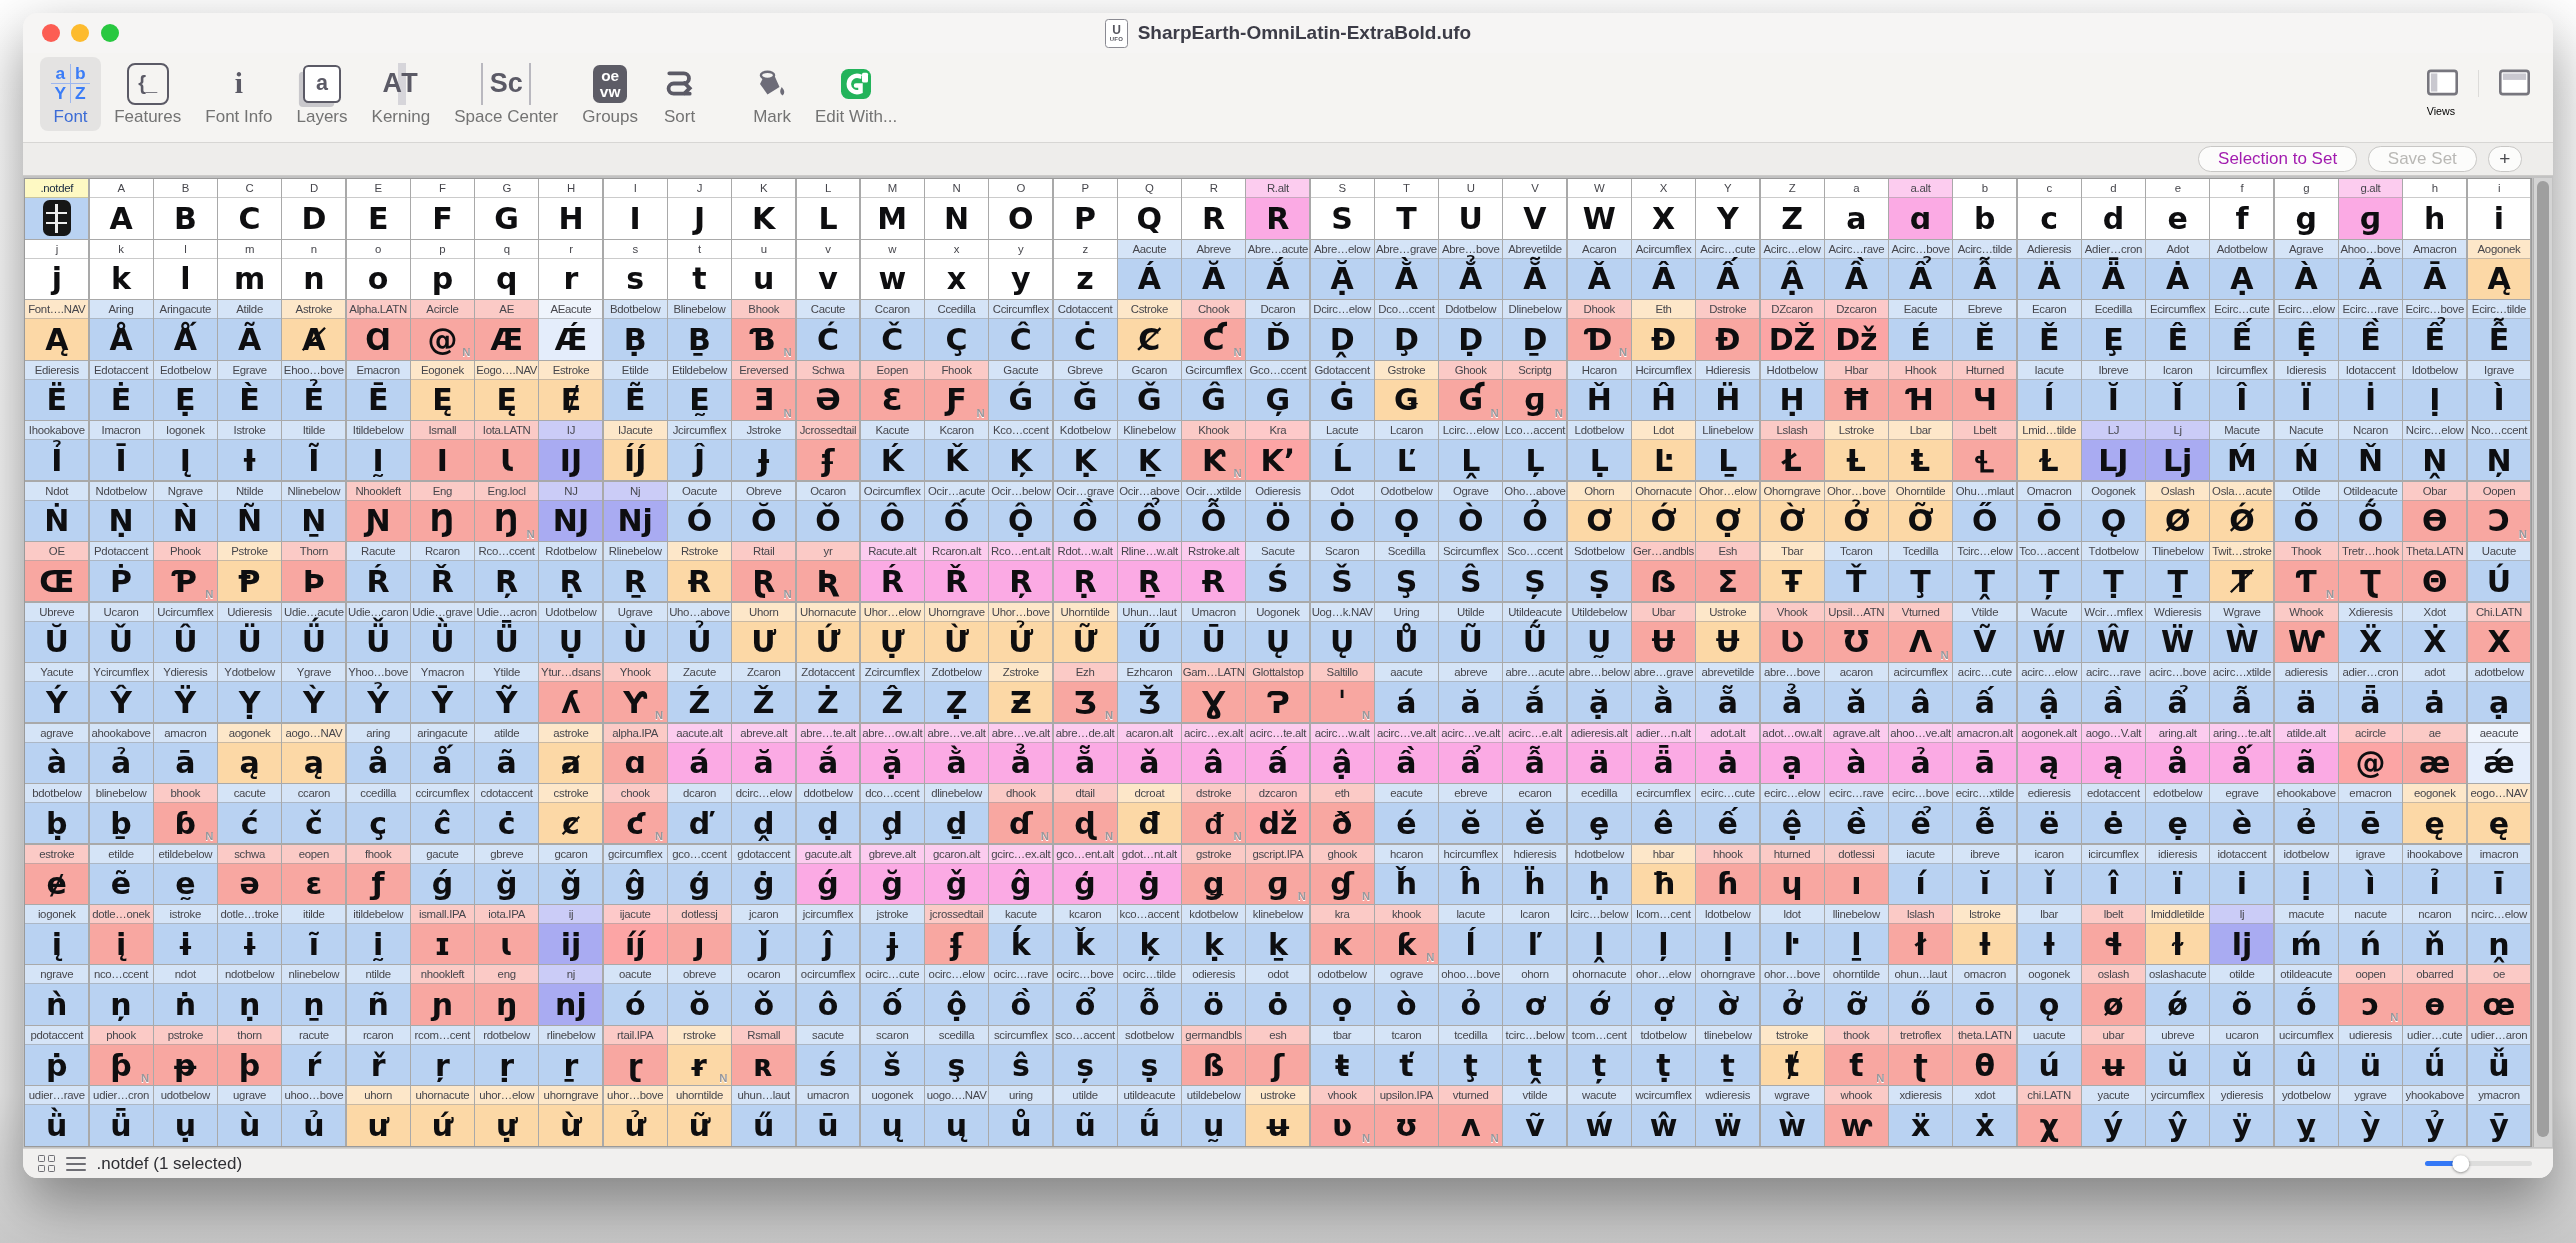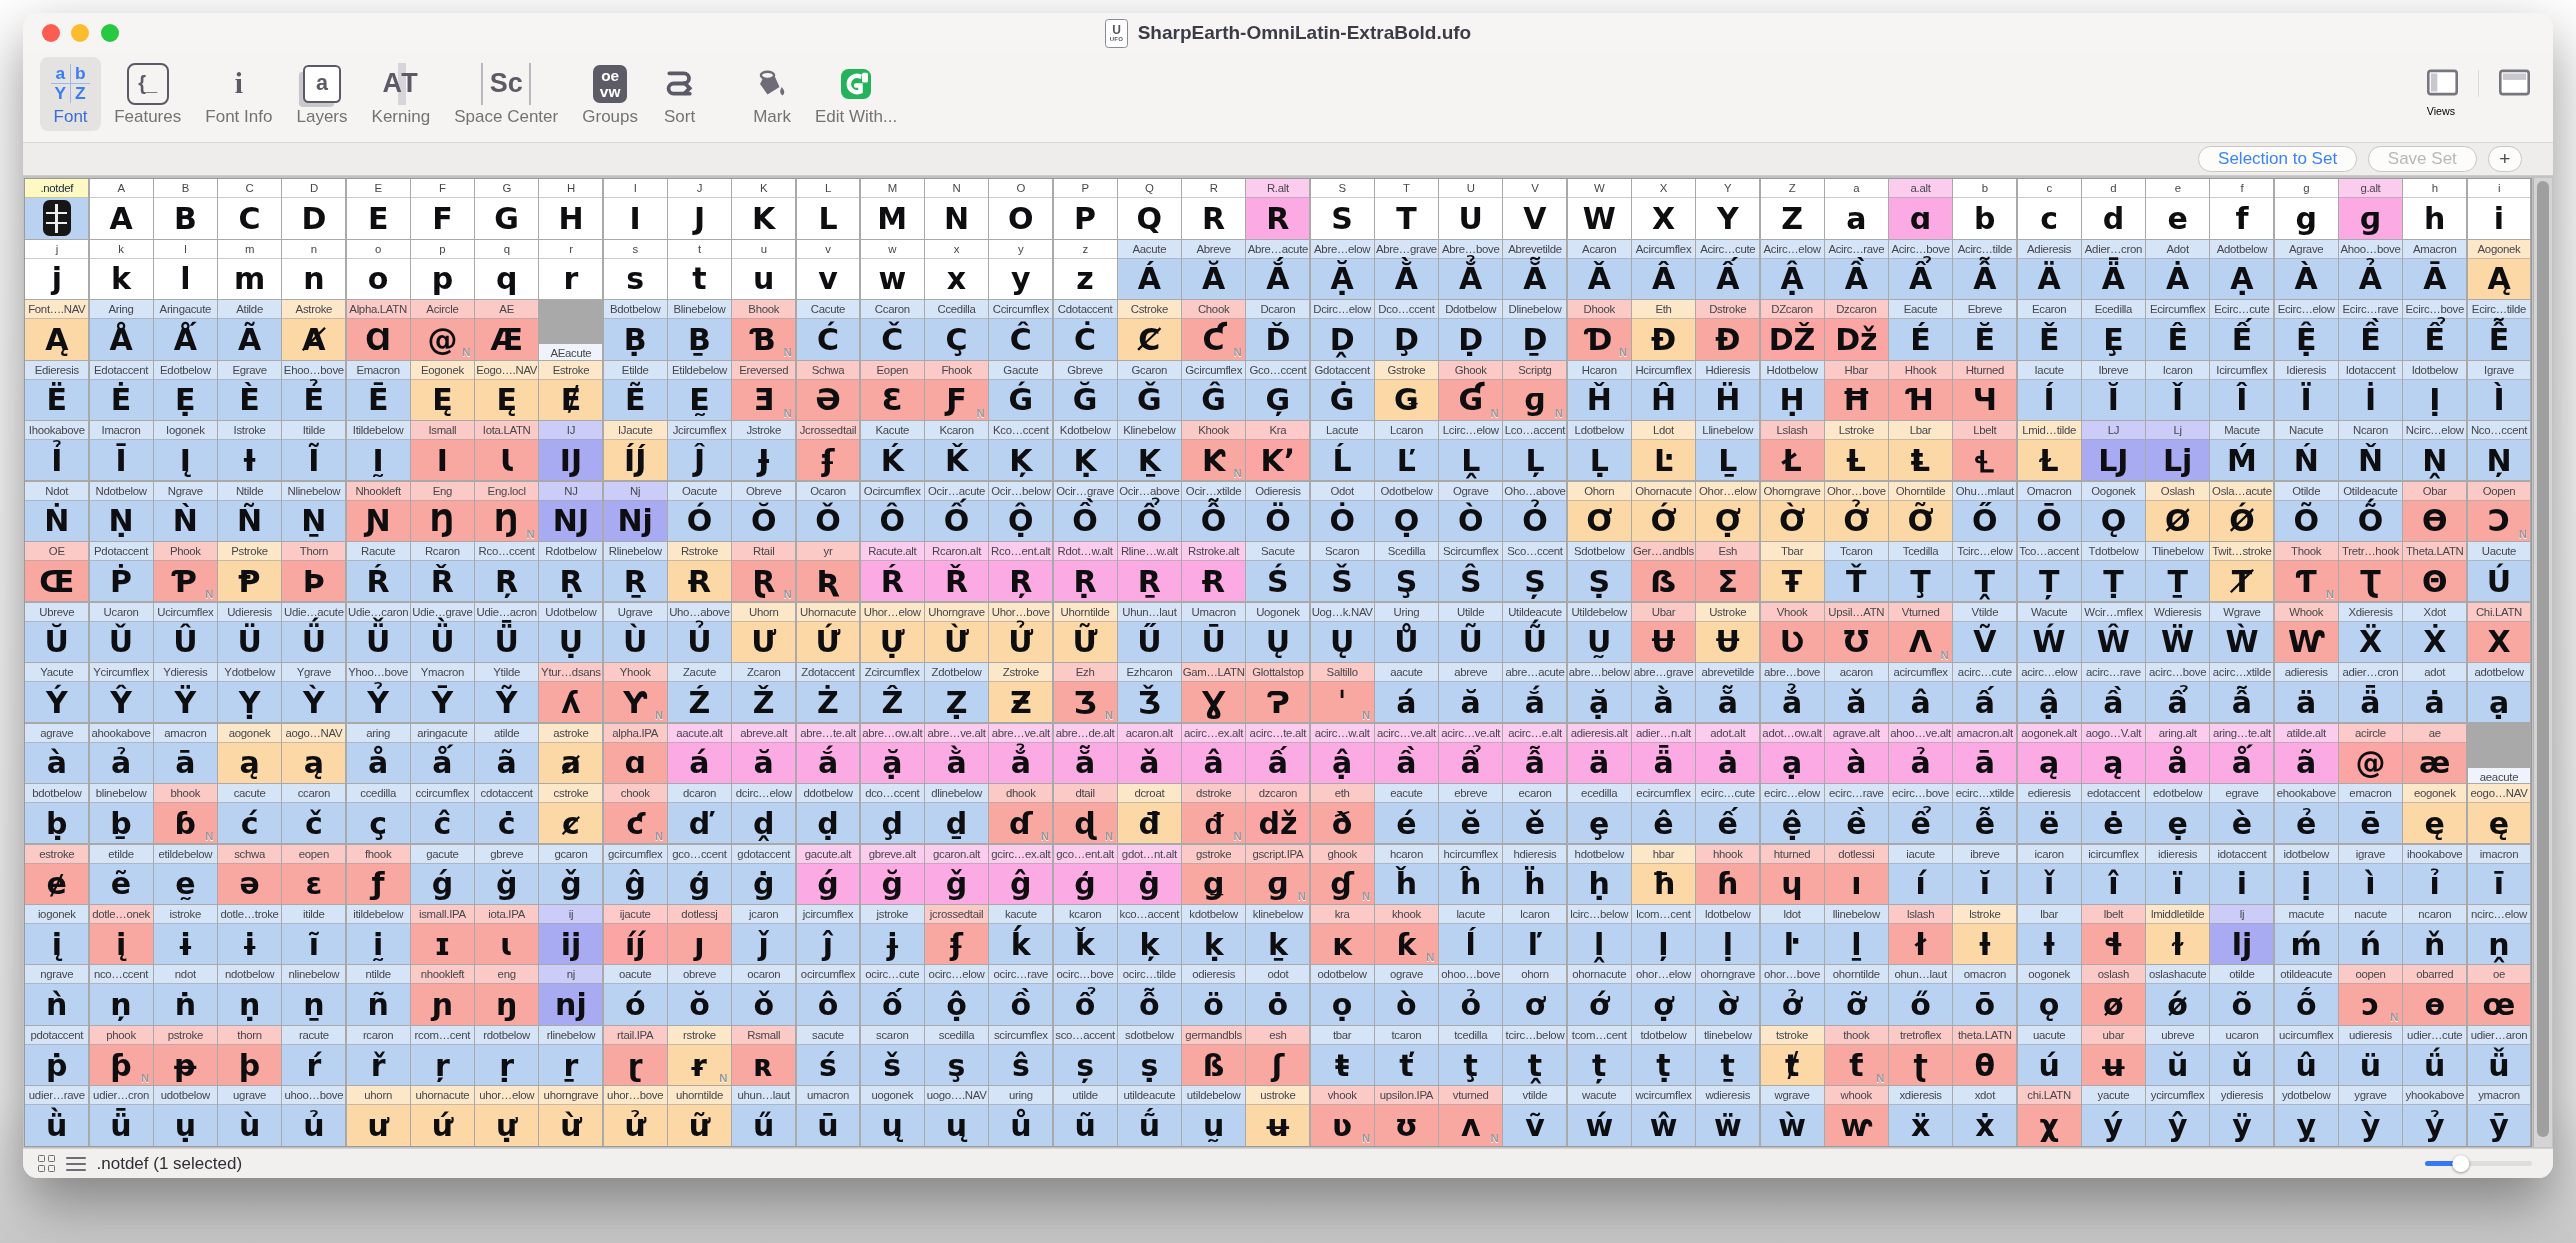--- a/index.html
+++ b/index.html
@@ -45,21 +45,21 @@
   .igroups{background:#5d5c66;color:#fff;border-radius:6.7px;padding:2.7px 6.7px;font-size:15.4px;
            font-weight:800;line-height:1.05;text-align:center;}
   .toolbar .gap{width:32px;}
   .views{margin-left:auto;display:flex;flex-direction:column;padding-top:5.4px;}
   .vicons{display:flex;gap:20px;align-items:center;height:42px;}
   .vsep{width:1.3px;height:27px;background:#dcdbd9;}
   
   .setbar{height:32px;flex:none;background:#eeedeb;border-bottom:1.3px solid #cccbc9;
           display:flex;align-items:center;justify-content:flex-end;gap:10.7px;padding:0 31px;}
   .pillbtn{height:24px;padding:0 19px;border:1.3px solid #c8c7c5;border-radius:12.7px;background:#fcfcfb;
-           font-size:17px;color:#3b82f6;display:flex;align-items:center;}
+           font-size:17px;color:#a21caf;display:flex;align-items:center;}
   .pillbtn.disabled{color:#b9b8b5;}
   .pillbtn.plus{padding:0 10.7px;font-size:19px;color:#4a4a4f;}
   
   .gridwrap{flex:1;position:relative;background:#c2c2c2;}
   .glyphgrid{position:absolute;left:1.3px;top:2px;right:21.5px;bottom:1.3px;display:grid;
              grid-template-columns:repeat(39,1fr);grid-auto-rows:1fr;gap:1.3px;background:#a9a9a9;
              border:0.7px solid #9a9a9a;}
   .cell{position:relative;display:flex;flex-direction:column;overflow:hidden;background:#fff;}
   .cl{flex:none;height:18px;line-height:18px;font-size:11.4px;letter-spacing:-0.3px;text-align:center;
       color:#46464c;white-space:nowrap;overflow:hidden;background:rgba(255,255,255,.40);
@@ -68,21 +68,21 @@
       font-family:"DejaVu Sans",sans-serif;font-weight:800;font-size:30px;color:#0e0e10;}
   .badge{position:absolute;right:3.4px;bottom:1.3px;font-size:11.4px;font-weight:800;color:#98989c;
          text-shadow:0 0.7px 0 #fff;}
   .c-w{background:#ffffff;}
   .c-b{background:#b9d2f2;}
   .c-o{background:#fcd8a6;}
   .c-r{background:#f8a7a1;}
   .c-p{background:#fbaae4;}
   .c-v{background:#fca5a5;}
   .c-V{background:#a9abf2;}
-  .c-a{background:#e4edfb;margin-top:44px;}
+  .c-a{background:#e4edfb;}
   .c-s{background:#b9d2f2;}
   .cell.sel .cl{background:#fef9c3;color:#17283f;}
   .ndg{width:28px;height:36px;border-radius:6.7px;background:#161616;position:relative;}
   .ndg::before{content:"";position:absolute;inset:3.4px;border-radius:5.4px;
     background:linear-gradient(to right,transparent 0 44%,#ededed 44% 56%,transparent 56%),
                linear-gradient(to bottom,transparent 0 28%,#ededed 28% 36%,transparent 36% 62%,#ededed 62% 70%,transparent 70%);}
   .scrollbar{position:absolute;right:1.3px;top:2px;bottom:1.3px;width:17.4px;background:#d4d4d4;
              border-left:0.7px solid #b2b2b2;}
   .thumb{position:absolute;left:2.7px;right:2.7px;top:2.7px;bottom:9.4px;border-radius:7.4px;background:#9f9f9f;}
   

